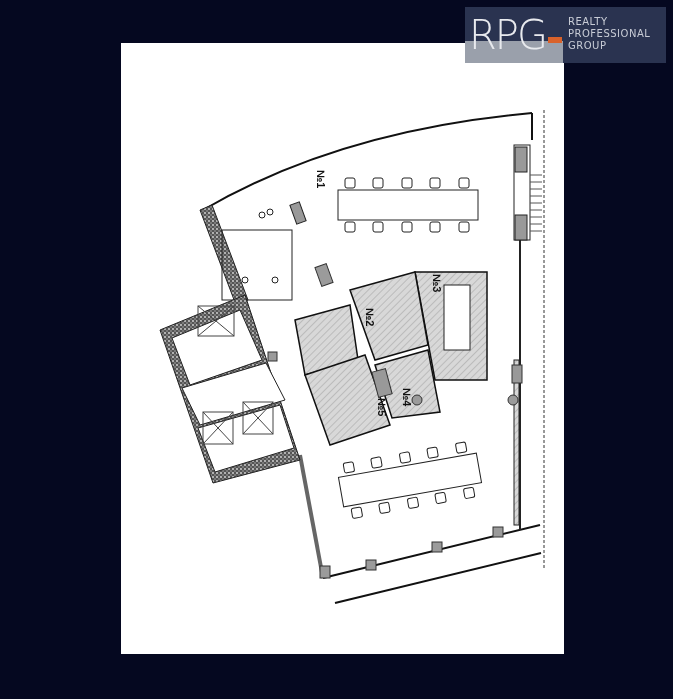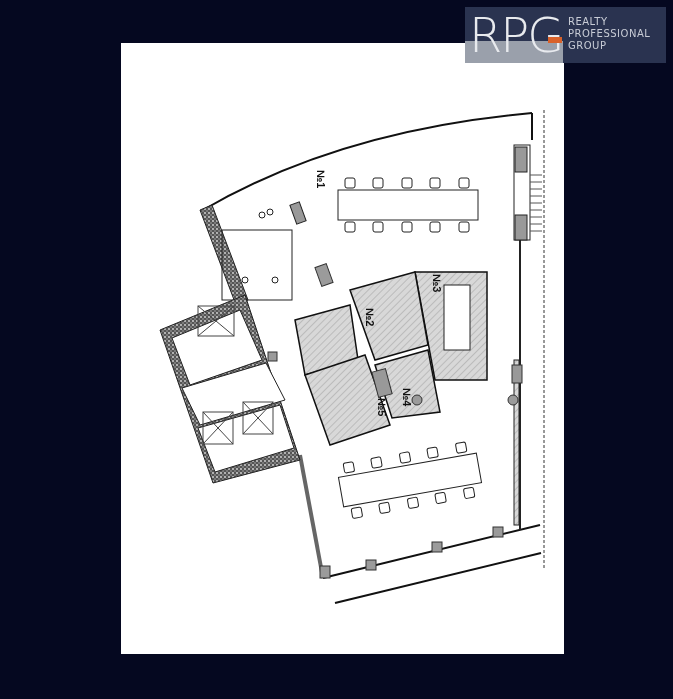--- a/index.html
+++ b/index.html
@@ -1,20 +1,20 @@
 <!DOCTYPE html>
 <html><head>
 <meta charset="utf-8">
 <style>
   html,body{margin:0;padding:0;}
   body{width:673px;height:699px;background:#050820;position:relative;overflow:hidden;font-family:"DejaVu Sans",sans-serif;}
   .sheet{position:absolute;left:121px;top:43px;width:443px;height:611px;background:#ffffff;}
   .logo{position:absolute;left:465px;top:7px;width:201px;height:56px;background:#2a3350;overflow:hidden;}
   .logo .lt{position:absolute;left:0;top:34px;width:98px;height:22px;background:#9aa0ab;}
-  .logo .mark{position:absolute;left:4px;top:4px;font-family:"DejaVu Sans",sans-serif;font-weight:300;font-size:48px;letter-spacing:-2px;color:#e8eaee;line-height:48px;}
+  .logo .mark{position:absolute;left:4px;top:4px;font-family:"DejaVu Sans",sans-serif;font-weight:300;font-size:40px;letter-spacing:-2px;color:#e8eaee;line-height:48px;}
   .logo .dot{position:absolute;left:83px;top:30px;width:14px;height:6px;background:#d9622b;}
   .logo .txt{position:absolute;left:103px;top:9px;font-size:10px;line-height:12px;color:#c8ccd6;letter-spacing:0.5px;}
   .logo .txt div{white-space:nowrap;}
   svg{position:absolute;left:0;top:0;}
   .lbl{font-family:"Liberation Sans",sans-serif;font-weight:bold;font-size:11px;fill:#111;}
 </style>
 </head>
 <body>
 
 <div class="sheet"></div>

